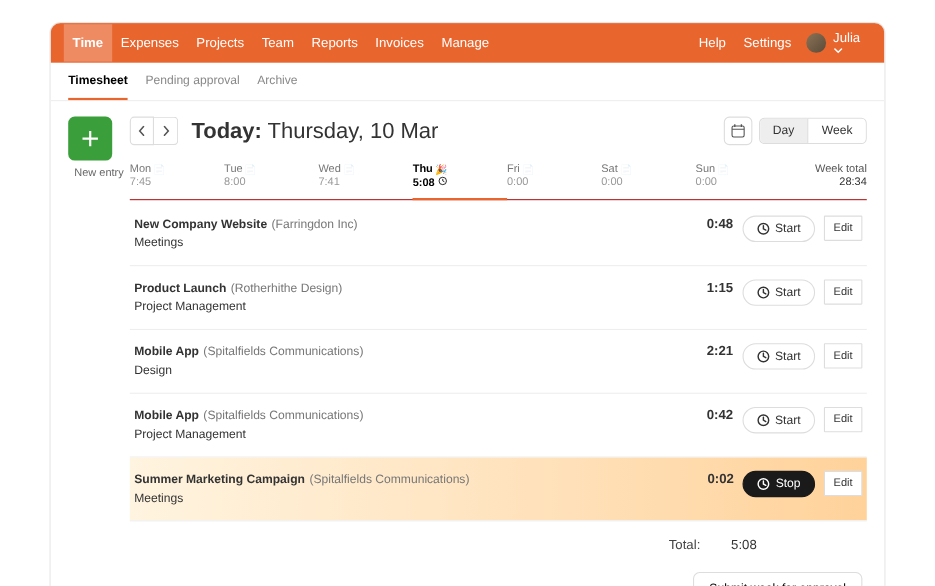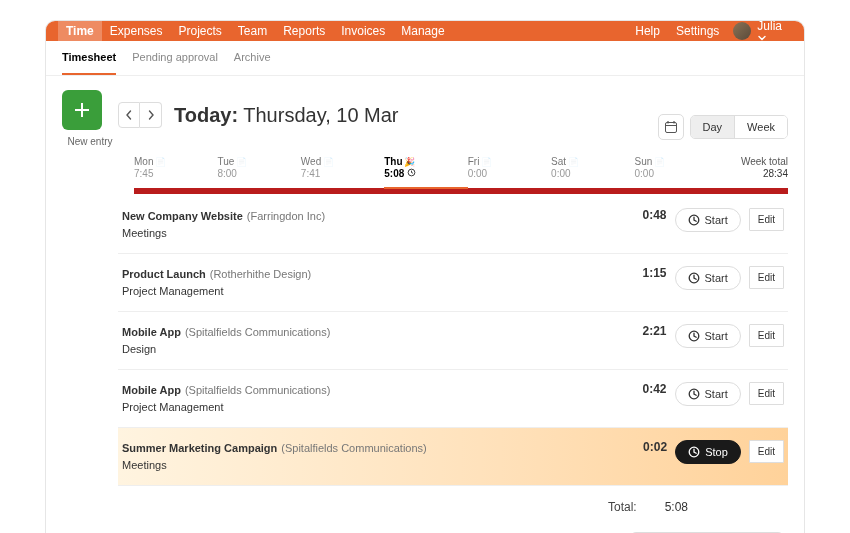--- a/index.html
+++ b/index.html
@@ -18,21 +18,21 @@
   background: #fff;
   border-radius: 10px;
   border: 1px solid #e6e6e6;
   overflow: hidden;
 }
 .topnav {
   background: #e8652e;
   color: #fff;
   display: flex;
   align-items: center;
-  height: 20px;
+  height: 36px;
   padding: 0 12px;
   font-size: 12px;
 }
 .topnav .nav-item {
   padding: 10px 8px;
   cursor: pointer;
 }
 .topnav .nav-item.active {
   background: rgba(255,255,255,0.25);
   font-weight: 600;
@@ -95,21 +95,21 @@
   cursor: pointer;
 }
 .arrow-btn:first-child { border-radius: 4px 0 0 4px; }
 .arrow-btn:last-child { border-radius: 0 4px 4px 0; border-left: none; }
 .title {
   margin-left: 12px;
   font-size: 20px;
 }
 .title .bold { font-weight: 700; }
 .title .rest { font-weight: 400; }
-.header-right { margin-left: auto; display: flex; gap: 6px; align-items: center; margin-top: 24px; }
+.header-right { margin-left: auto; display: flex; gap: 6px; align-items: center; }
 .cal-btn {
   width: 26px; height: 26px;
   border: 1px solid #ddd; border-radius: 5px;
   background: #fff;
   display: flex; align-items: center; justify-content: center;
   cursor: pointer;
 }
 .seg {
   display: flex;
   border: 1px solid #ddd;
@@ -119,23 +119,22 @@
 }
 .seg .seg-item {
   padding: 5px 12px;
   cursor: pointer;
   background: #fff;
 }
 .seg .seg-item.active { background: #eee; }
 .seg .seg-item:first-child { border-right: 1px solid #ddd; }
 .days-row {
   display: flex;
-  border-bottom: 6px solid #b91c1c;
+  border-bottom: 1px solid #b91c1c;
   margin-bottom: 2px;
-  margin-left: 16px;
 }
 .day {
   flex: 1;
   padding: 4px 0 8px 0;
   font-size: 10px;
   color: #777;
   cursor: pointer;
 }
 .day .dname { display: flex; align-items: center; gap: 2px; }
 .day .dtime { color: #999; margin-top: 1px; }

